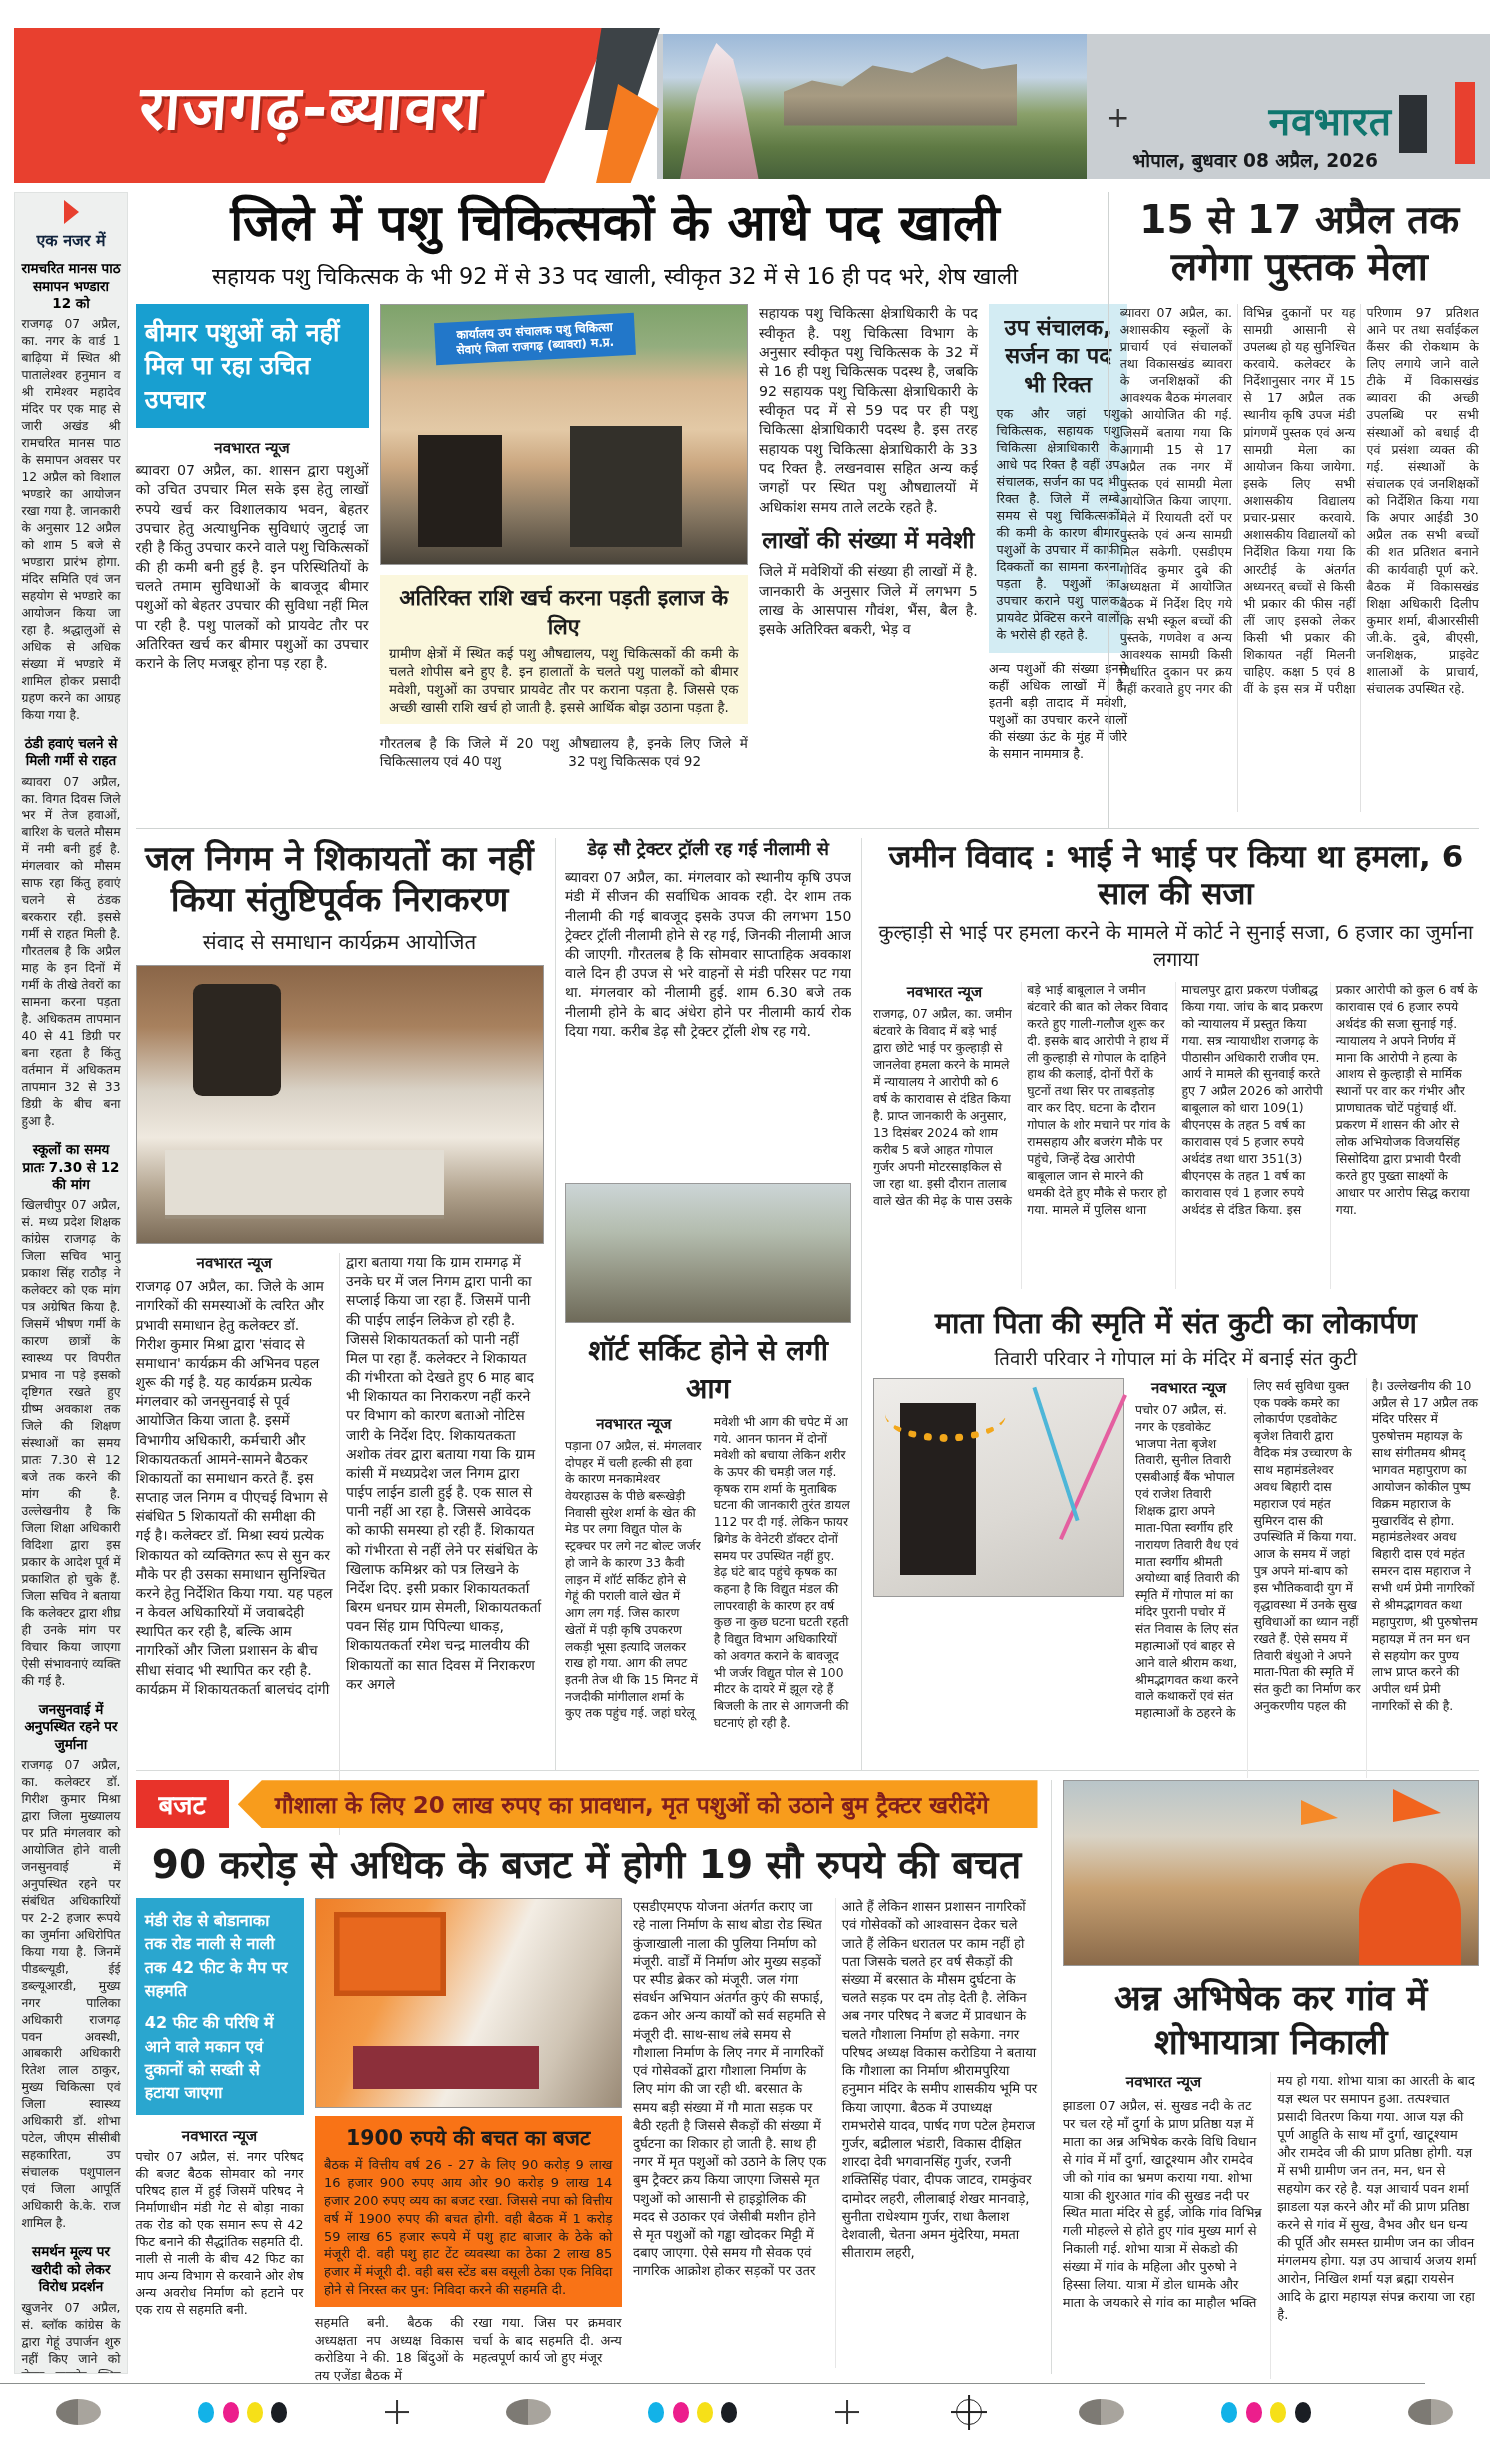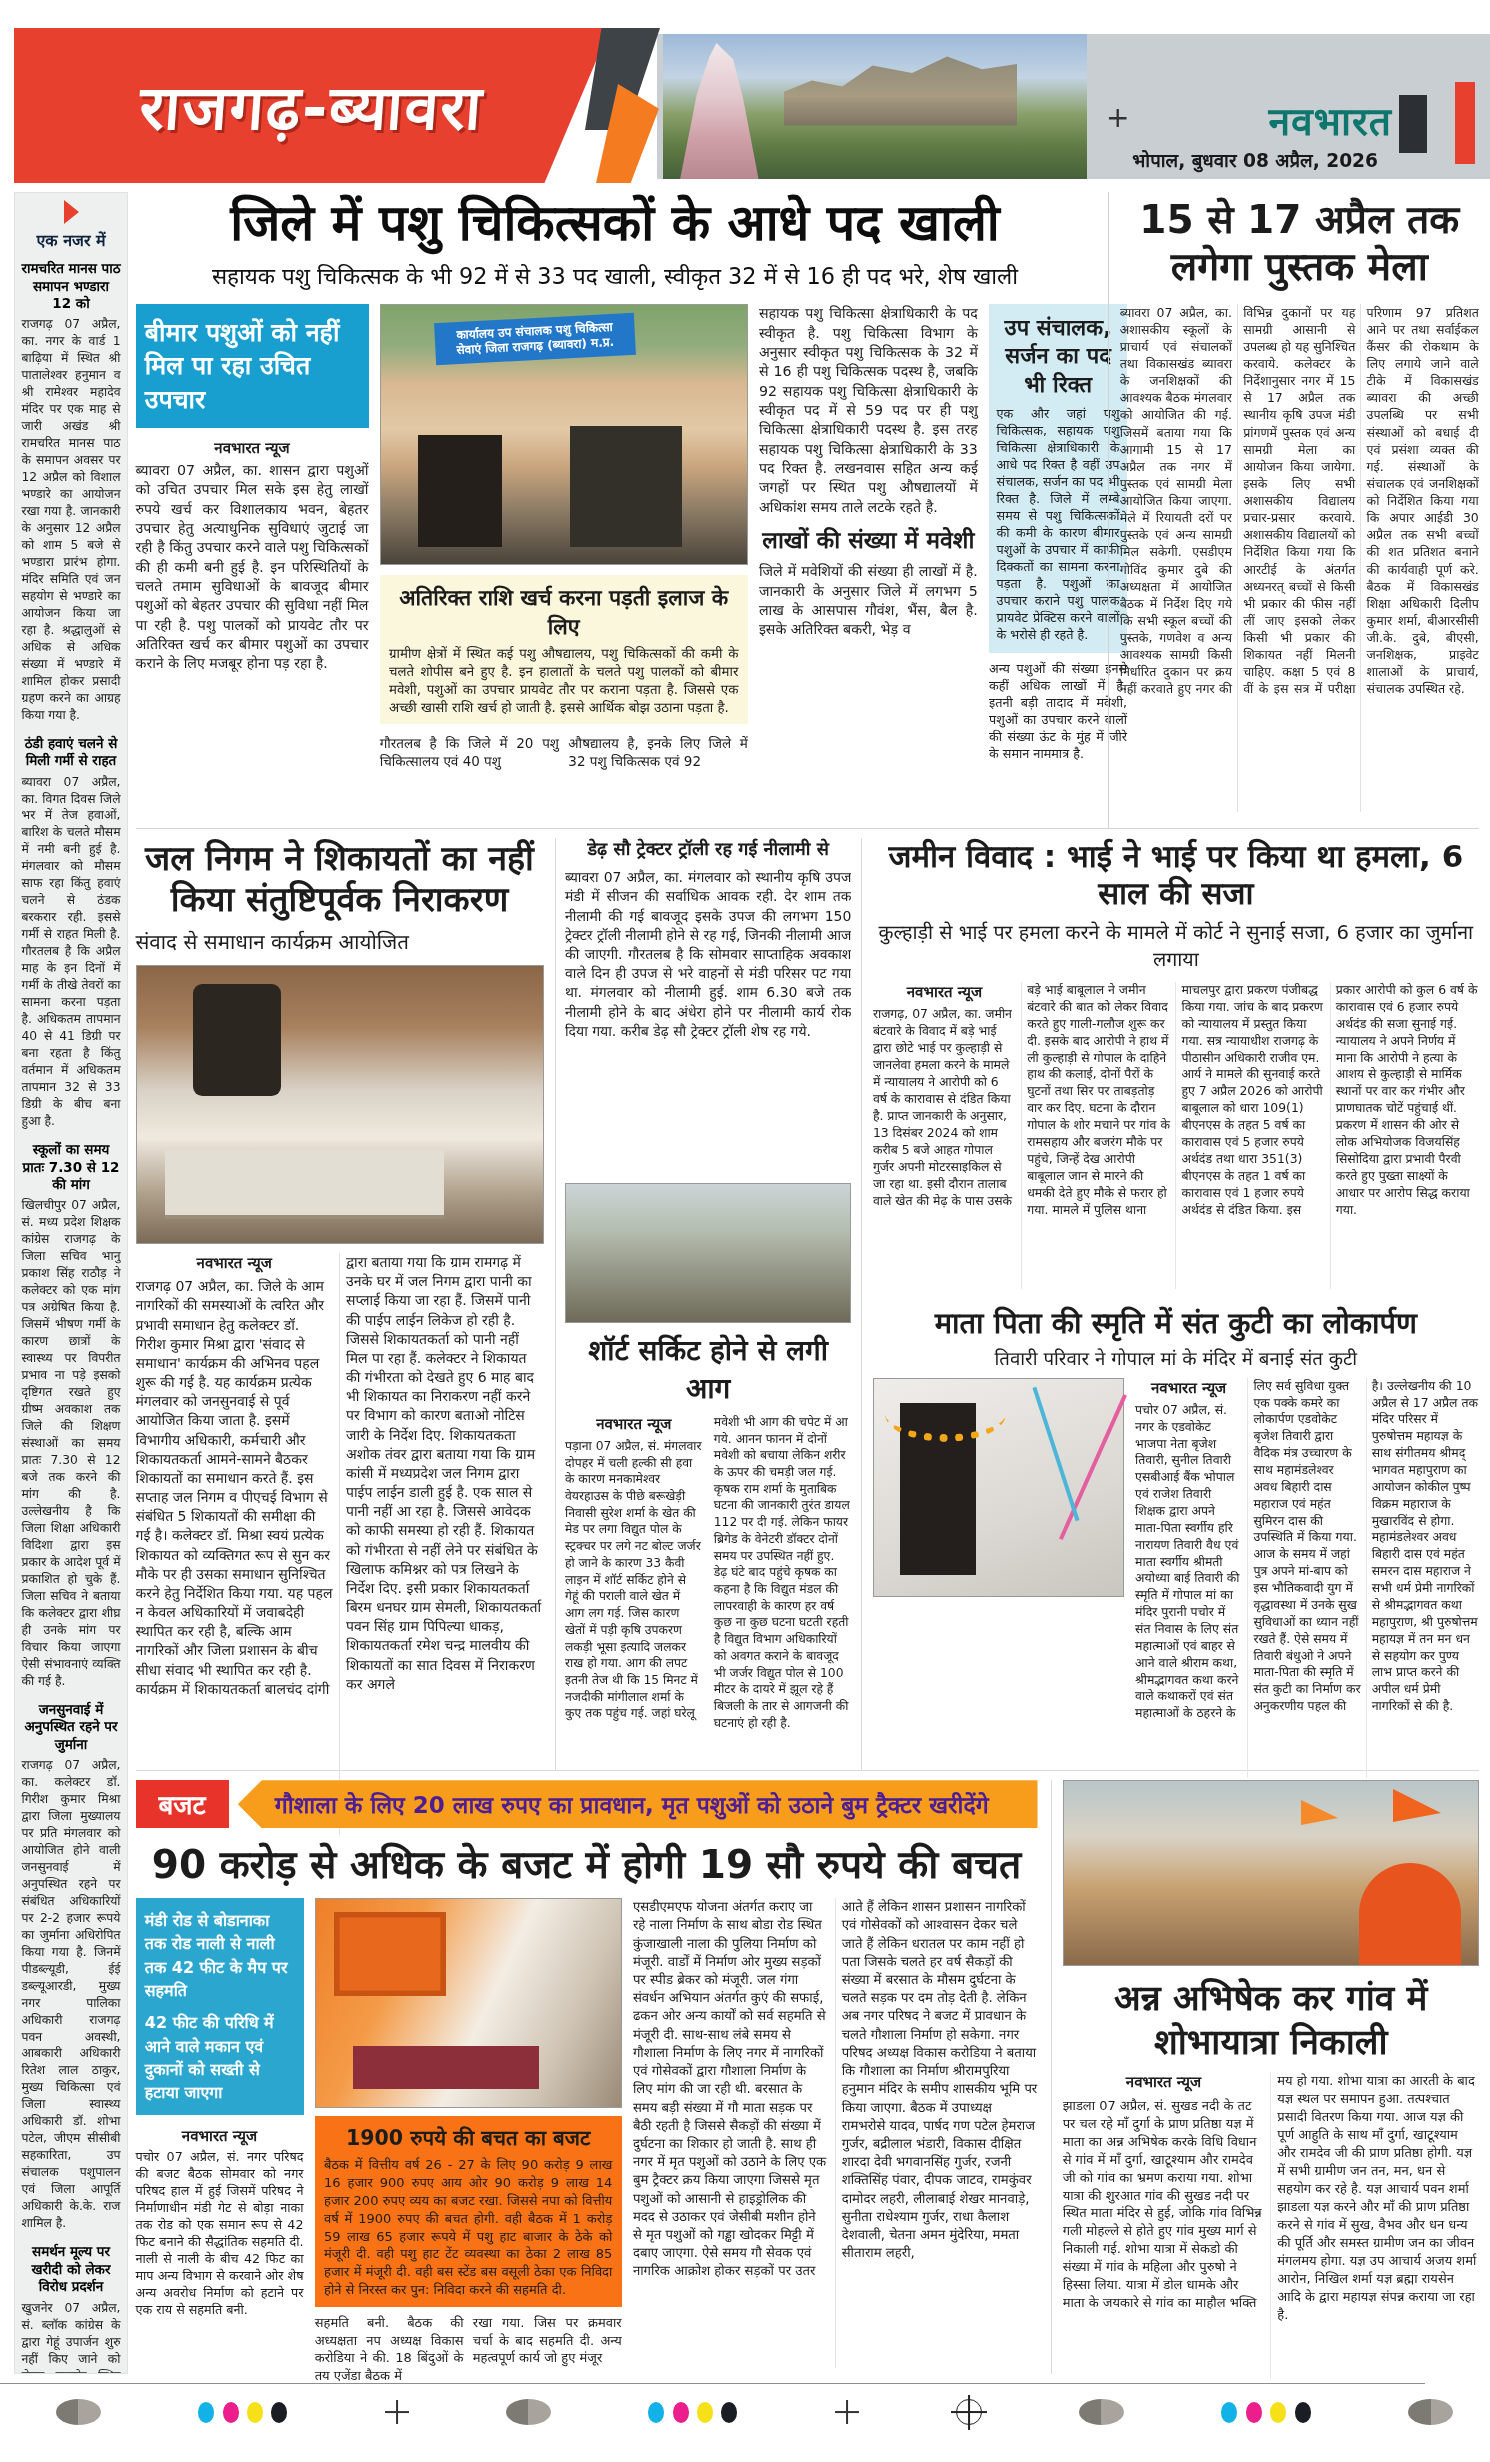--- a/index.html
+++ b/index.html
@@ -78,21 +78,21 @@
   .cyanbox h3 { font-size:22px; font-weight:bold; text-align:center; line-height:1.3; margin-bottom:5.6px; }
   .cyanbox p { font-size:12.7px; line-height:1.34; }
   .body13 { font-size:12.7px; line-height:1.34; }
   .bookfair { flex:1; border-left:0.9px solid #cfd3d2; padding-left:11.2px; }
   .bookfair h2 { font-size:39px; font-weight:bold; text-align:center; line-height:1.2; margin:5.6px 0 13px; }
   .bookfair .bf-body { column-count:3; column-gap:11.2px; column-rule:0.9px solid #e0e0e0; font-size:12.5px; line-height:1.37; height:508px; overflow:hidden; }
   
   .secB { height:942px; display:flex; gap:11.2px; padding-top:9.3px; border-bottom:0.9px solid #d8dbda; }
   .jal { width:408px; flex:none; }
   .jal h2 { font-size:34px; font-weight:bold; text-align:center; line-height:1.2; margin-bottom:7.5px; }
-  .jal .sub2 { font-size:20.5px; text-align:left; margin-bottom:9.3px; font-weight:500; }
+  .jal .sub2 { font-size:20.5px; text-align:center; margin-bottom:9.3px; font-weight:500; }
   .meeting-photo { height:279px; border:0.9px solid #999; background:
       linear-gradient(180deg,#8a6648 0%,#a8815e 22%,#d9d2c6 45%,#efe9df 62%,#b0a18c 82%,#7a6a56 100%); position:relative; }
   .meeting-photo .chair { position:absolute; left:56px; top:18.6px; width:88px; height:112px; background:#2c2620; border-radius:9.3px; }
   .meeting-photo .table { position:absolute; left:28px; bottom:28px; width:279px; height:65px; background:#e3ded4; box-shadow:0 3.7px 0 #9a8e7c; }
   .jal-body { column-count:2; column-gap:13px; column-rule:0.9px solid #e0e0e0; font-size:14px; line-height:1.37; height:582px; overflow:hidden; margin-top:9.3px; }
   .midcol { width:307px; flex:none; border-left:0.9px solid #d8dbda; border-right:0.9px solid #d8dbda; padding:0 9.3px; }
   .midcol h3 { font-size:18px; font-weight:bold; text-align:center; line-height:1.25; margin-bottom:7.5px; }
   .tractor-body { font-size:14px; line-height:1.37; height:307px; overflow:hidden; }
   .field-photo { height:140px; margin:7.5px 0; border:0.9px solid #999; background:
       linear-gradient(180deg,#ccd5d6 0%,#b3bcae 35%,#949685 65%,#6e6a59 100%); }
@@ -110,21 +110,21 @@
   .kuti-photo .door { position:absolute; left:26px; top:24px; width:76px; height:172px; background:#241f1d; }
   .kuti-photo .garland { position:absolute; left:11.2px; top:7.5px; width:121px; height:56px; border-bottom:8.4px dotted #f2a71b; border-radius:0 0 60% 60%; }
   .kuti-photo .ribbon1 { position:absolute; right:28px; top:9.3px; width:3.7px; height:158px; background:#e45fa0; transform:rotate(24deg); }
   .kuti-photo .ribbon2 { position:absolute; right:65px; top:5.6px; width:3.7px; height:140px; background:#4db6d8; transform:rotate(-18deg); }
   .kuti-body { column-count:3; column-gap:11.2px; column-rule:0.9px solid #e6e6e6; font-size:12.4px; line-height:1.36; height:400px; overflow:hidden; flex:1; }
   
   .secC { height:603px; display:flex; gap:13px; padding-top:9.3px; }
   .budget { width:902px; flex:none; }
   .kicker-row { display:flex; height:48px; margin-bottom:7.5px; }
   .kicker { width:93px; background:#e8332a; color:#fff; font-size:26px; font-weight:bold; display:flex; align-items:center; justify-content:center; flex:none; }
-  .strip { flex:1; margin-left:9.3px; background:#f89c1c; color:#4c1d95; font-size:23px; font-weight:bold; display:flex; align-items:center; padding-left:37px;
+  .strip { flex:1; margin-left:9.3px; background:#f89c1c; color:#7f1d1d; font-size:23px; font-weight:bold; display:flex; align-items:center; padding-left:37px;
       clip-path: polygon(0 50%, 24px 0, 100% 0, 100% 100%, 24px 100%); }
   .budget h1 { font-size:39px; font-weight:bold; text-align:center; margin:3.7px 0 9.3px; }
   .budget-cols { display:flex; gap:11.2px; height:470px; }
   .bc1 { width:168px; flex:none; }
   .bbox-blue { background:#2aa6cf; color:#fff; font-weight:bold; font-size:16px; line-height:1.45; padding:11.2px 9.3px; margin-bottom:9.3px; }
   .bbox-blue .l2 { margin-top:9.3px; }
   .bc2 { width:307px; flex:none; }
   .budget-photo { height:210px; border:0.9px solid #999; position:relative; background:
       linear-gradient(115deg,#ef7f28 0%,#f49b48 28%,#f3ede4 55%,#cfc4b4 78%,#9a8a76 100%); }
   .budget-photo .shelf { position:absolute; left:18.6px; top:13px; width:112px; height:84px; background:#e8681e; box-shadow:inset 0 0 0 5.6px #c95312; }

